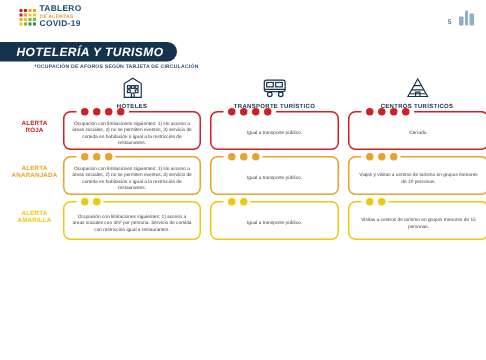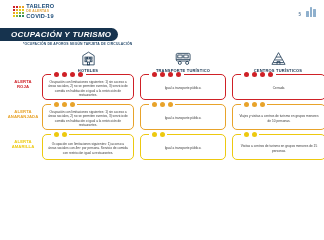--- a/index.html
+++ b/index.html
@@ -108,21 +108,21 @@
     <span class="page-num">5</span>
     <span class="bars">
       <span style="height:6px"></span>
         <span style="height:10px"></span>
         <span style="height:8px"></span>
     </span>
   </div>
 </div>
 
 <div class="title-pill">
-  <span>OCUPACIÓN Y TURISMO</span>
+  <span>HOTELERÍA Y TURISMO</span>
 </div>
 <div class="subtitle">*OCUPACIÓN DE AFOROS SEGÚN TARJETA DE CIRCULACIÓN</div>
 
 <div class="col-head" style="left:42px;width:92px;">
   <div class="icon-wrap">
     <svg width="17" height="17" viewBox="0 0 24 24">
       <g fill="none" stroke="#16334e" stroke-width="1.1">
         <path d="M4 21V8l8-5 8 5v13z"></path>
         <rect x="7" y="10" width="2.6" height="2.6"></rect>
           <rect x="10.7" y="10" width="2.6" height="2.6"></rect>

